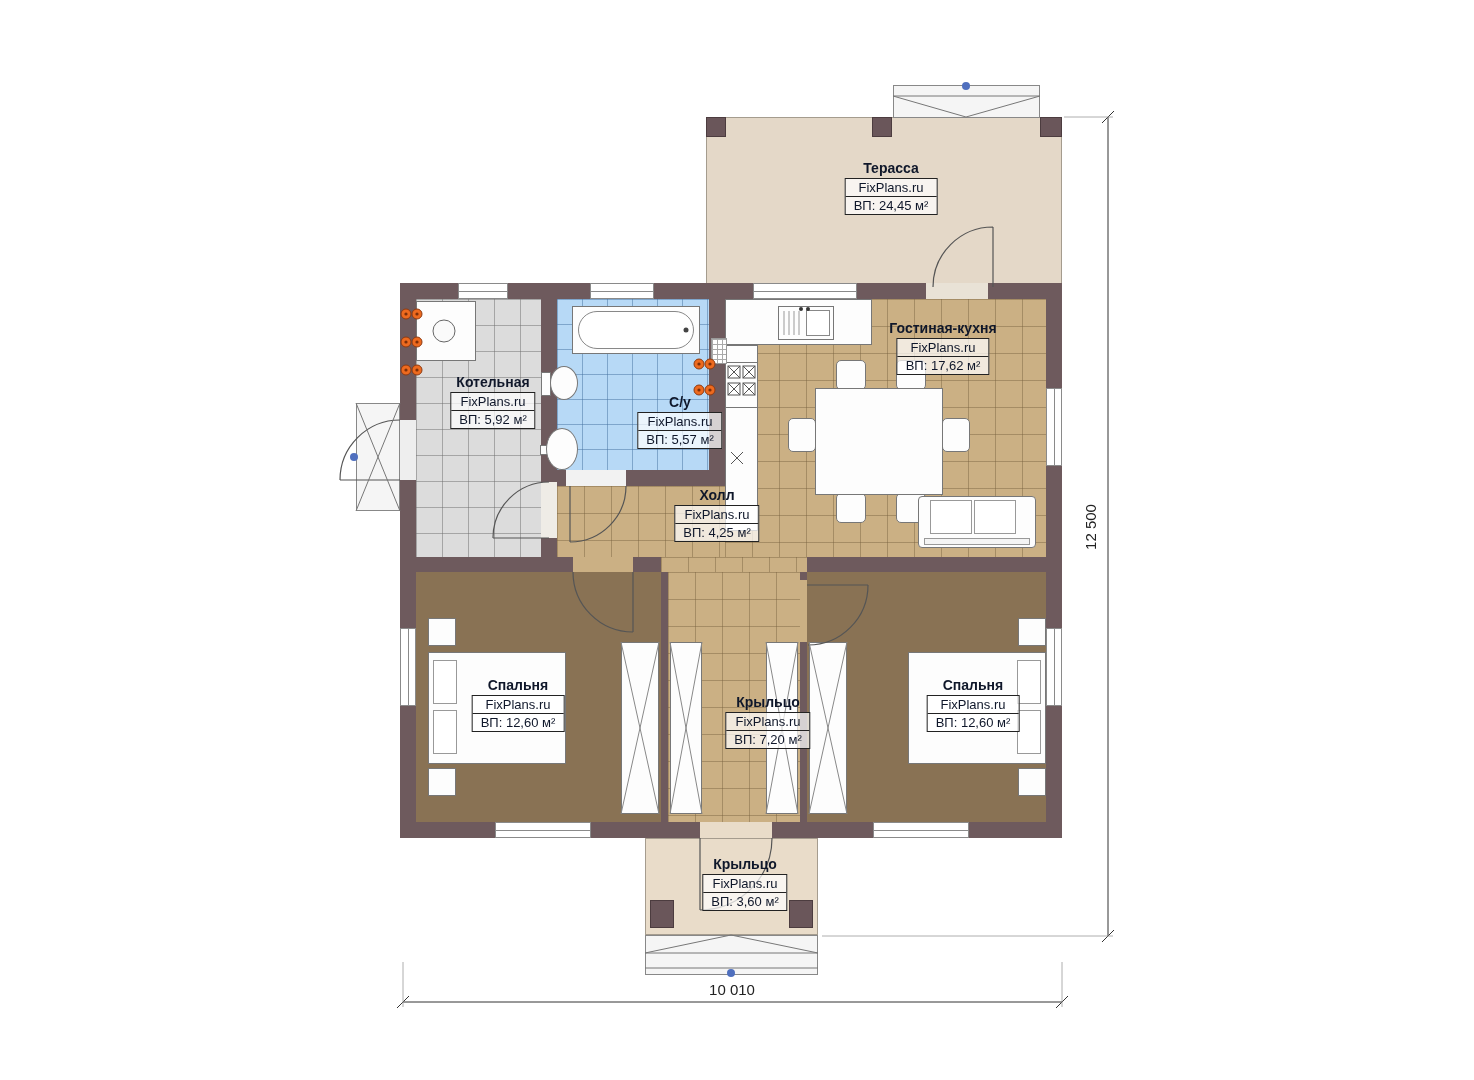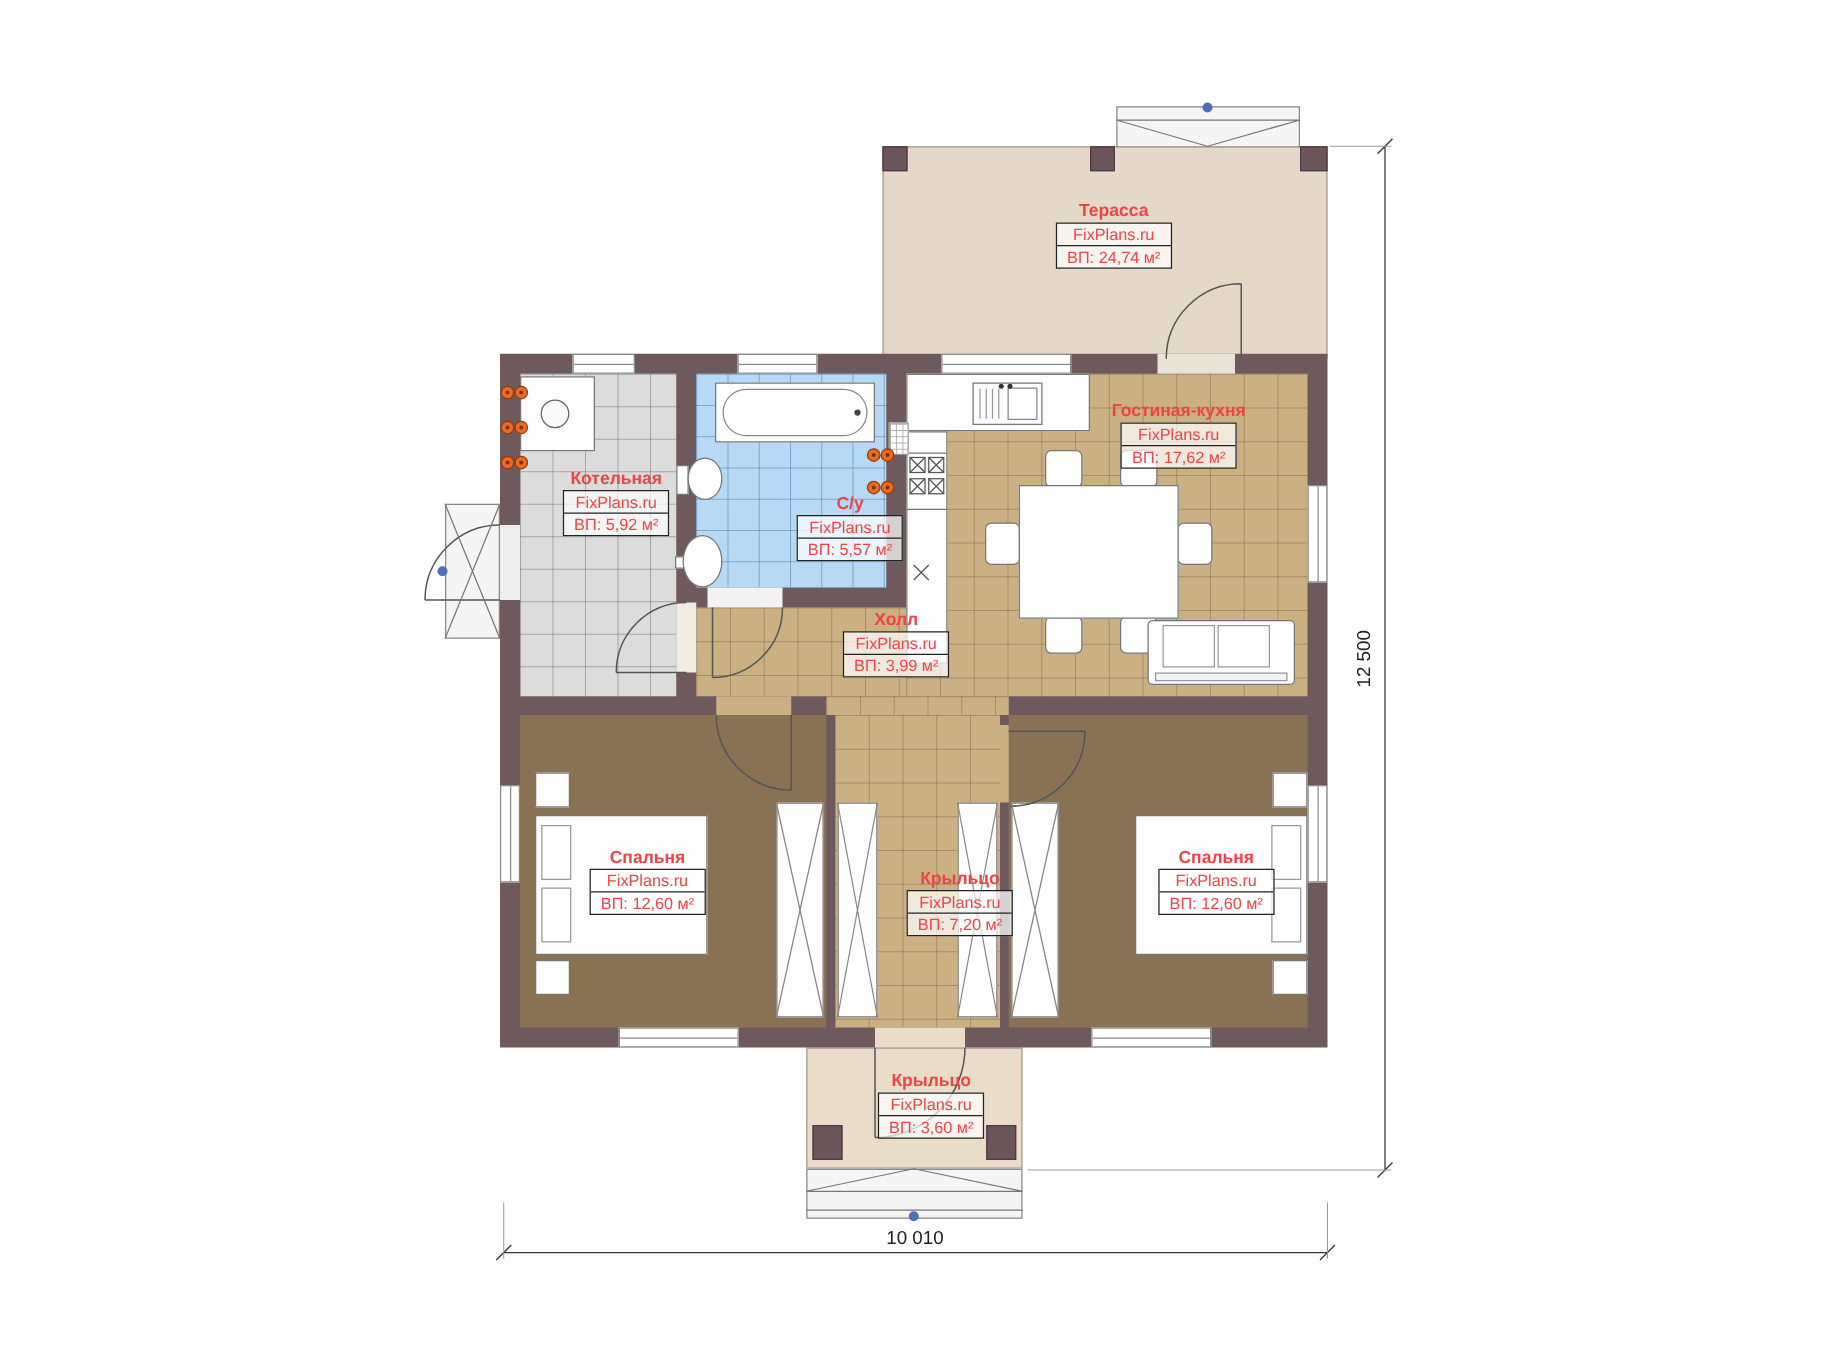--- a/index.html
+++ b/index.html
@@ -25,21 +25,21 @@
   .whitef{background:#fdfdfd;border:1px solid #777;}
   .steps{background:#f5f5f5;border:1px solid #888;}
   .post{background:#6a565a;border:1px solid #4c3c3f;}
   .win-h{background:#fff;border:1px solid #8a8a8a;
          background-image:linear-gradient(#8a8a8a,#8a8a8a);
          background-size:100% 1px;background-position:center;background-repeat:no-repeat;}
   .win-v{background:#fff;border:1px solid #8a8a8a;
          background-image:linear-gradient(#8a8a8a,#8a8a8a);
          background-size:1px 100%;background-position:center;background-repeat:no-repeat;}
   .round{border-radius:50%;}
-  .room-label{position:absolute;transform:translateX(-50%);text-align:center;color:#ef4444;z-index:30;padding-left:22px;}
+  .room-label{position:absolute;transform:translateX(-50%);text-align:center;color:#0f172a;z-index:30;padding-left:22px;}
   .room-title{font-weight:bold;font-size:14px;margin-bottom:2px;white-space:nowrap;}
   .lbl-box{display:inline-block;border:1px solid #222;background:rgba(255,255,255,.72);}
   .lbl-row{font-size:13px;padding:1px 8px;white-space:nowrap;}
   .lbl-row + .lbl-row{border-top:1px solid #222;}
   svg.overlay{position:absolute;left:0;top:0;z-index:20;pointer-events:none;}
 </style>
 </head>
 <body>
 
 <div id="canvas">
@@ -216,21 +216,21 @@
       <path d="M1064 117 L1113 117 M822 936 L1113 936"></path>
     </g>
     <text x="732" y="995" text-anchor="middle" font-size="15" fill="#222" font-family="Liberation Sans, sans-serif">10 010</text>
     <text x="1096" y="527" text-anchor="middle" font-size="15" fill="#222" font-family="Liberation Sans, sans-serif" transform="rotate(-90 1096 527)">12 500</text>
   </svg>
 
   <div class="room-label" style="left:880px;top:160px;">
     <div class="room-title">Терасса</div>
     <div class="lbl-box">
       <div class="lbl-row">FixPlans.ru</div>
-      <div class="lbl-row">ВП: 24,74 м²</div>
+      <div class="lbl-row">ВП: 24,45 м²</div>
     </div>
   </div>
 
   <div class="room-label" style="left:932px;top:320px;">
     <div class="room-title">Гостиная-кухня</div>
     <div class="lbl-box">
       <div class="lbl-row">FixPlans.ru</div>
       <div class="lbl-row">ВП: 17,62 м²</div>
     </div>
   </div>
@@ -248,21 +248,21 @@
     <div class="lbl-box">
       <div class="lbl-row">FixPlans.ru</div>
       <div class="lbl-row">ВП: 5,57 м²</div>
     </div>
   </div>
 
   <div class="room-label" style="left:706px;top:487px;">
     <div class="room-title">Холл</div>
     <div class="lbl-box">
       <div class="lbl-row">FixPlans.ru</div>
-      <div class="lbl-row">ВП: 3,99 м²</div>
+      <div class="lbl-row">ВП: 4,25 м²</div>
     </div>
   </div>
 
   <div class="room-label" style="left:507px;top:677px;">
     <div class="room-title">Спальня</div>
     <div class="lbl-box">
       <div class="lbl-row">FixPlans.ru</div>
       <div class="lbl-row">ВП: 12,60 м²</div>
     </div>
   </div>

